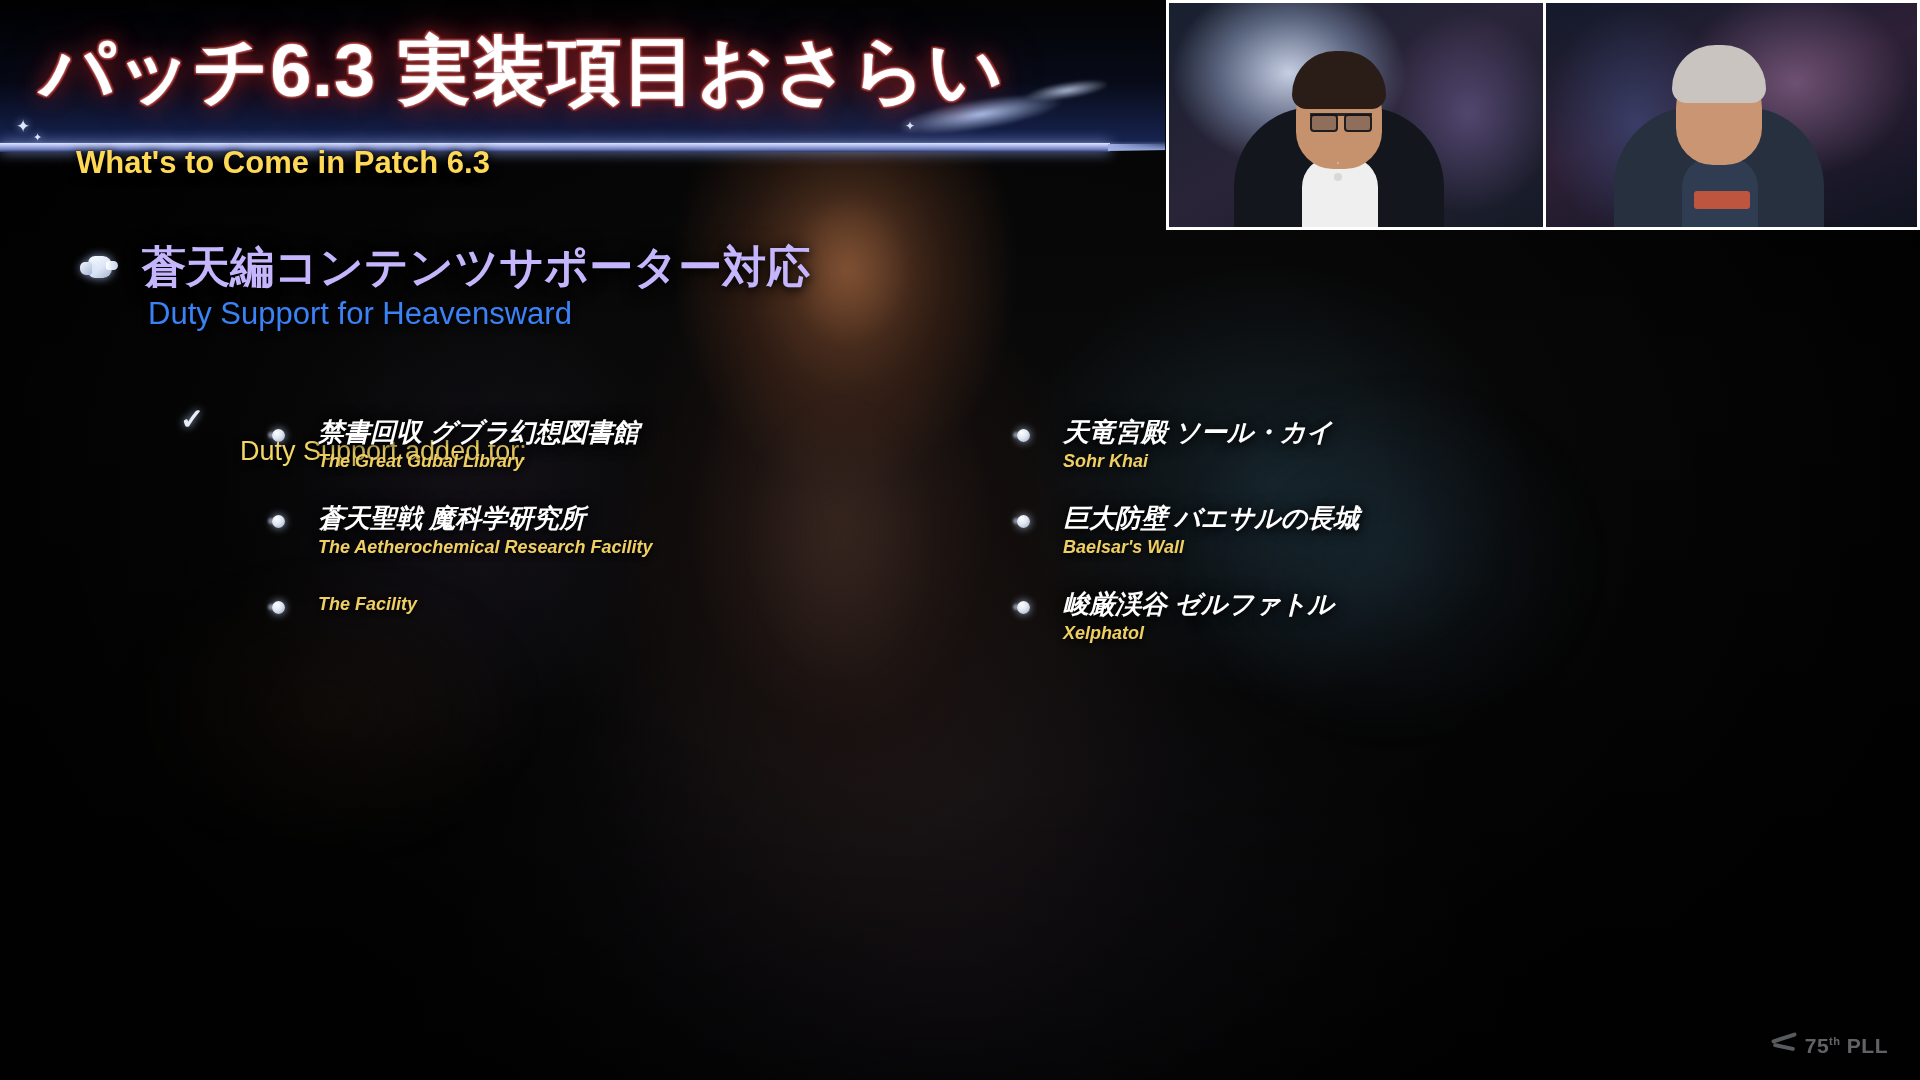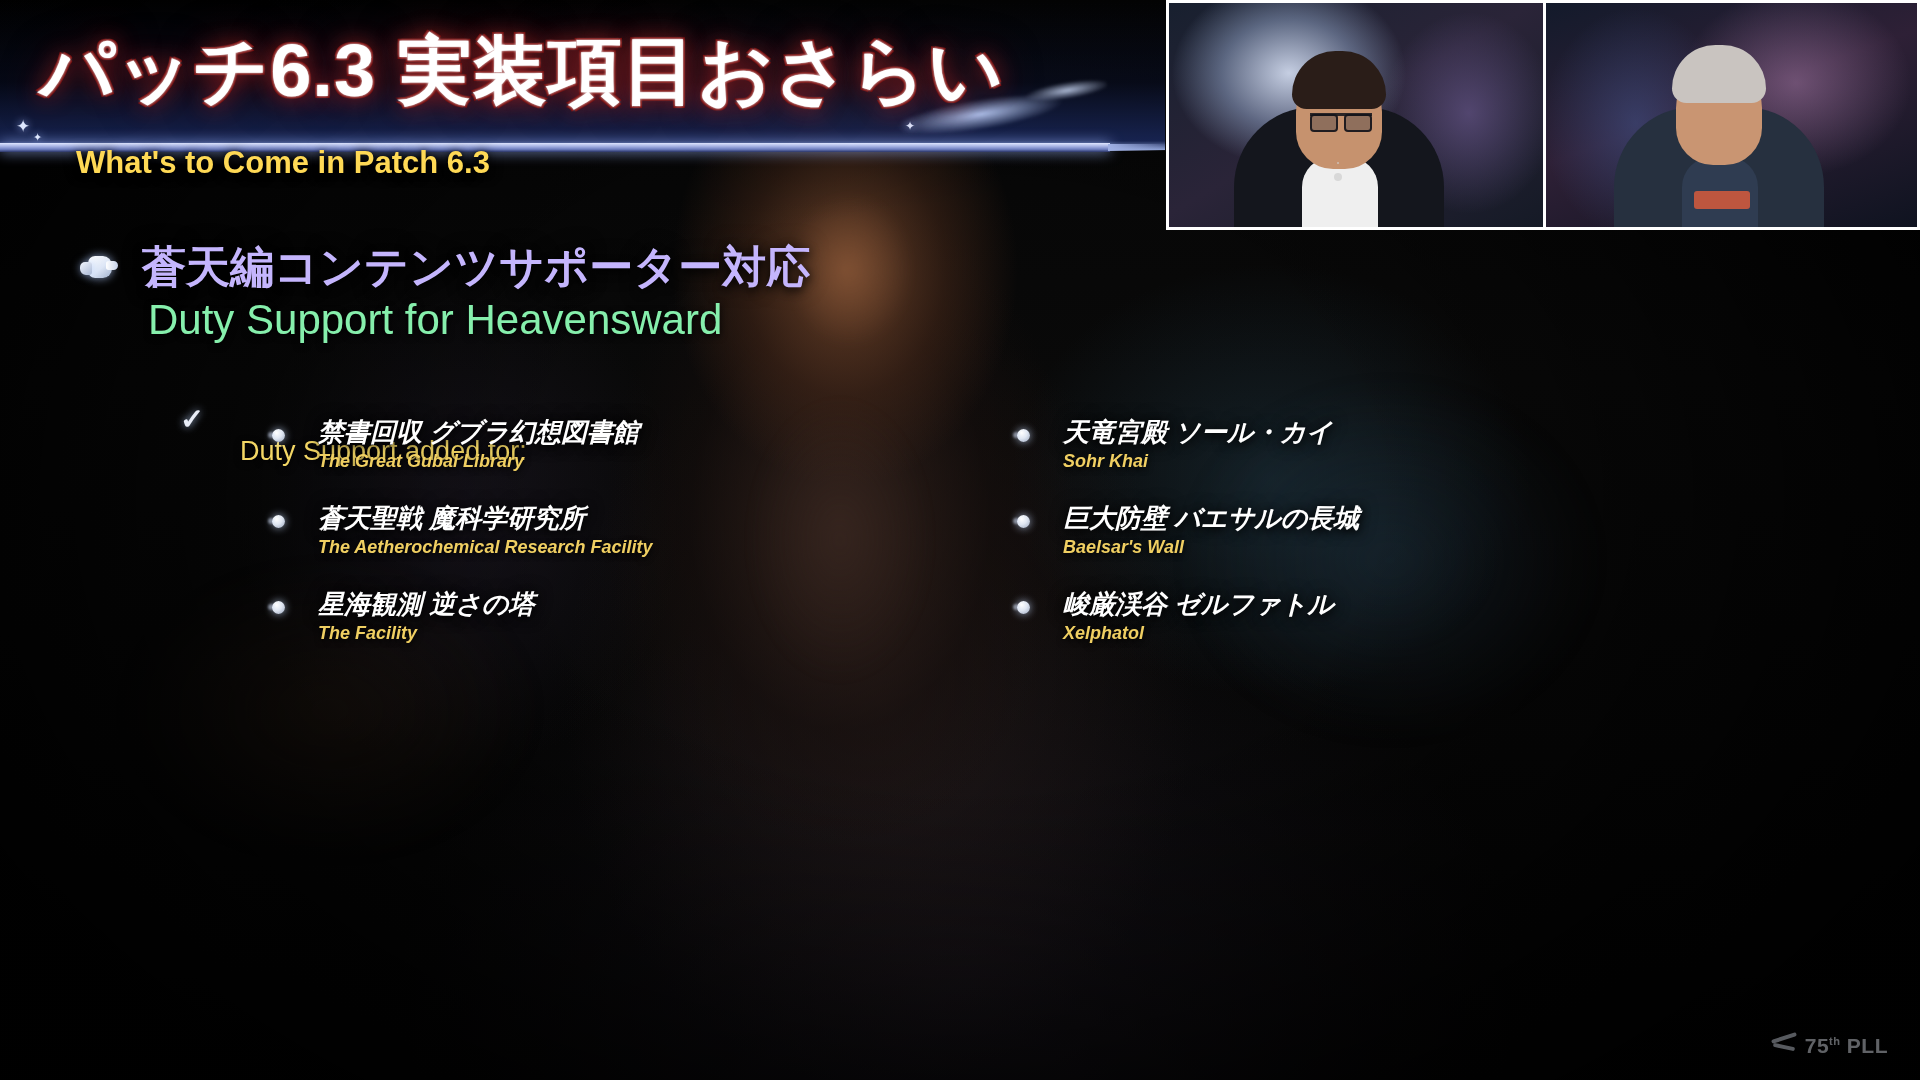--- a/index.html
+++ b/index.html
@@ -127,21 +127,21 @@
     border-radius:3px 5px 5px 3px;
   }
   .sec-title-ja {
     position:absolute; left:72px; top:0;
     font-size:44px; font-weight:700; color:#c4b5fd;
     text-shadow:0 3px 10px rgba(0,0,0,.95), 0 0 20px rgba(0,0,0,.8);
     white-space:nowrap;
   }
   .sec-title-en {
     position:absolute; left:78px; top:58px;
-    font-size:42px; font-weight:400; color:#86efac;
+    font-size:31px; font-weight:400; color:#3b82f6;
     text-shadow:0 2px 7px rgba(0,0,0,.95);
     white-space:nowrap;
   }
 
   
   .check-row { position:relative; margin-top:106px; height:46px; }
   .check-icon {
     position:absolute; left:110px; top:6px; width:30px; height:26px;
     color:#e9edf7; font-size:29px; line-height:26px; font-weight:700;
     text-shadow:0 0 9px rgba(190,215,255,.9), 0 2px 5px rgba(0,0,0,.9);
@@ -322,21 +322,20 @@
           <div class="d-ja">禁書回収  グブラ幻想図書館</div>
           <div class="d-en">The Great Gubal Library</div>
         </div>
         <div class="dungeon-item">
           <span class="d-bullet"></span>
           <div class="d-ja">蒼天聖戦  魔科学研究所</div>
           <div class="d-en">The Aetherochemical Research Facility</div>
         </div>
         <div class="dungeon-item">
           <span class="d-bullet"></span>
-          <div class="d-ja">星海観測  逆さの塔</div>
           <div class="d-en">The Facility</div>
         </div>
       </div>
 
       <div class="col">
         <div class="dungeon-item">
           <span class="d-bullet"></span>
           <div class="d-ja">天竜宮殿  ソール・カイ</div>
           <div class="d-en">Sohr Khai</div>
         </div>

